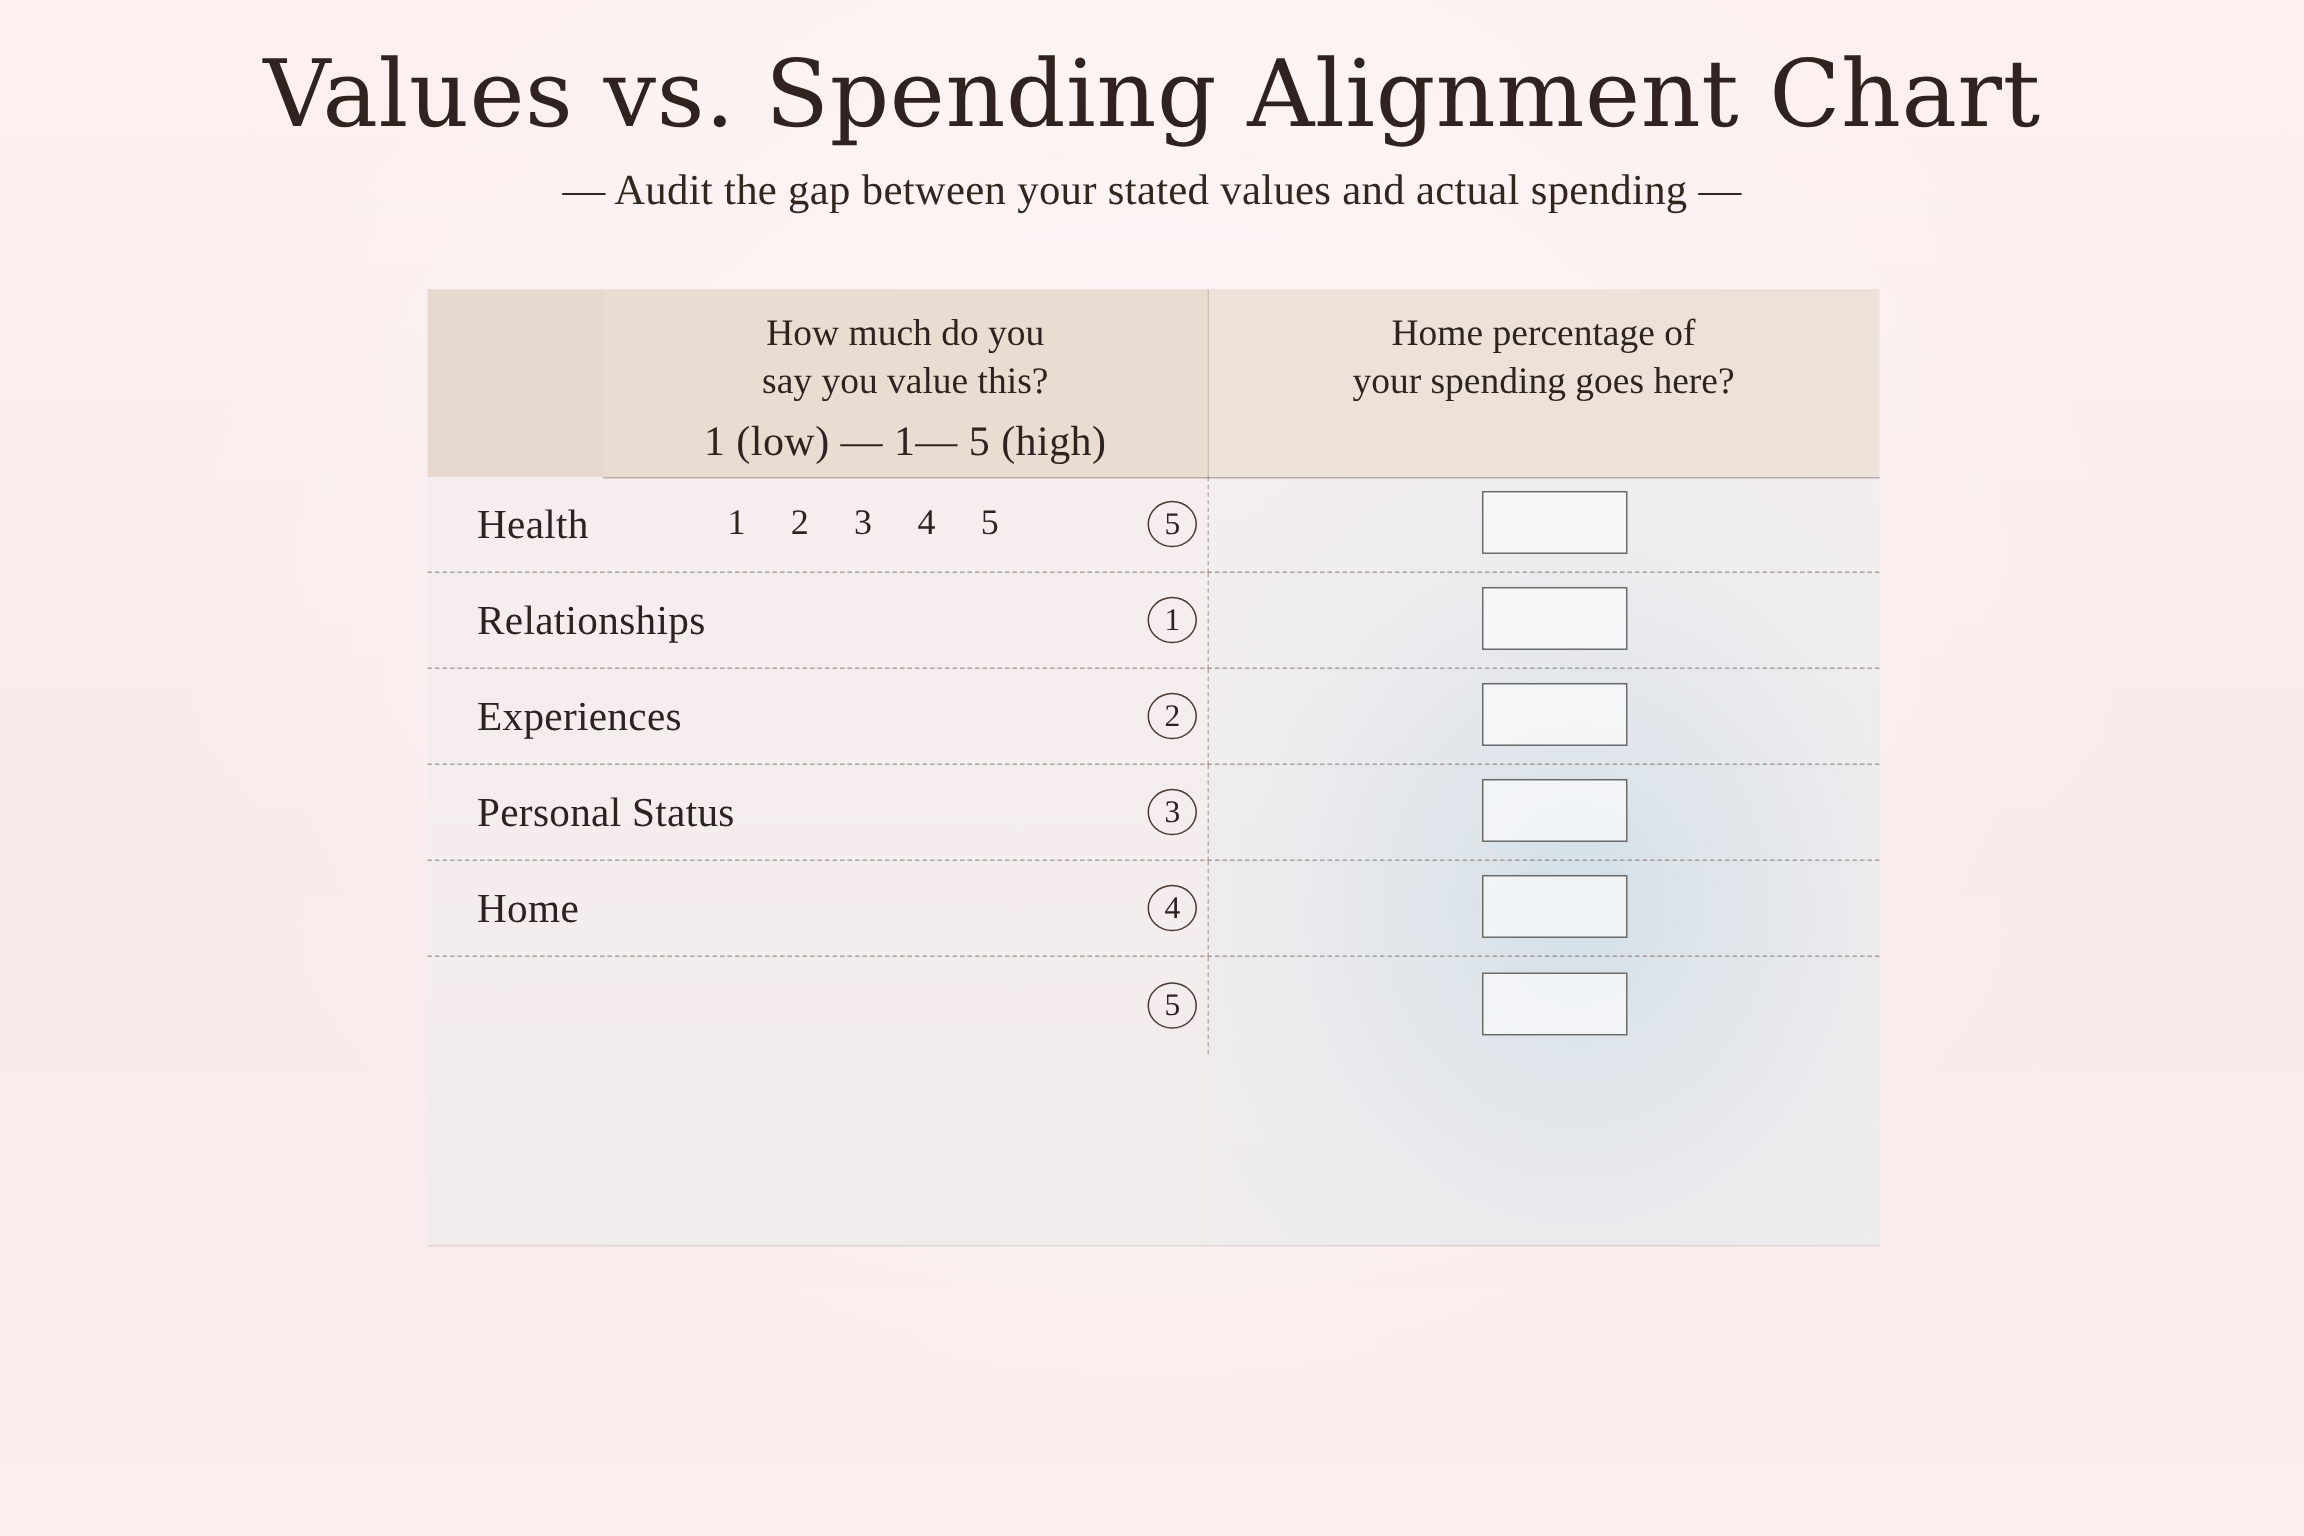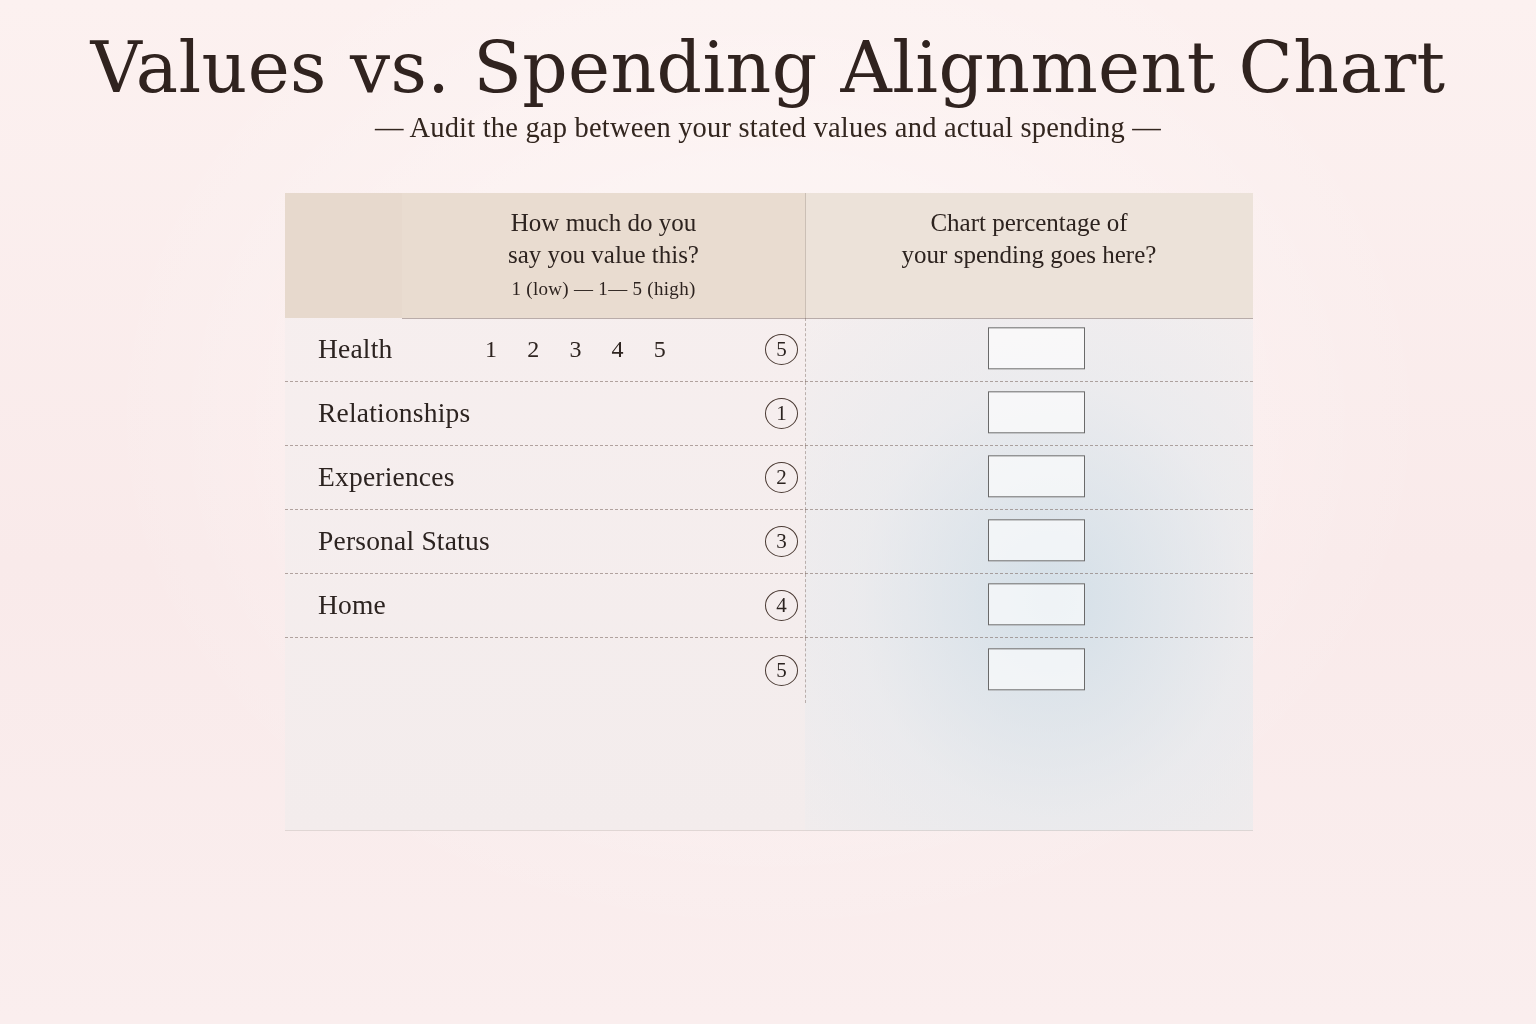--- a/index.html
+++ b/index.html
@@ -30,21 +30,21 @@
     width: 1536px;
     height: 1024px;
   }
 
   .title {
     position: absolute;
     left: 0;
     right: 0;
     top: 26px;
     text-align: center;
-    font-size: 71px;
+    font-size: 62px;
     letter-spacing: 0.4px;
     color: #30231f;
     font-family: "DejaVu Serif", serif;
     font-weight: normal;
   }
 
   .subtitle {
     position: absolute;
     left: 0;
     right: 0;
@@ -113,21 +113,21 @@
     align-items: center;
     justify-content: flex-start;
     padding-top: 14px;
     font-size: 25px;
     line-height: 1.27;
     color: #2d231f;
   }
   .hdr-cell.c1 { width: 403px; background: #e9dcd0; }
   .hdr-cell.c2 { width: 448px; background: #ece2d9; }
   .hdr-cell .scale {
-    font-size: 19px;
+    font-size: 28px;
     margin-top: 6px;
     letter-spacing: 0.3px;
   }
   .hdr-divider {
     position: absolute;
     left: 520px;
     top: 0;
     width: 1px;
     height: 125px;
     background: rgba(120,100,90,0.28);
@@ -258,21 +258,21 @@
     <div class="right-wash"></div>
 
     <div class="header-row">
       <div class="hdr-left-spacer"></div>
       <div class="hdr-cell c1">
         <div>How much do you</div>
         <div>say you value this?</div>
         <div class="scale">1 (low) — 1— 5 (high)</div>
       </div>
       <div class="hdr-cell c2">
-        <div>Chart percentage of</div>
+        <div>Home percentage of</div>
         <div>your spending goes here?</div>
       </div>
     </div>
     <div class="hdr-divider"></div>
     <div class="hdr-baseline"></div>
 
     <div class="rows">
 
       <div class="row">
         <div class="row-label">Health</div>

